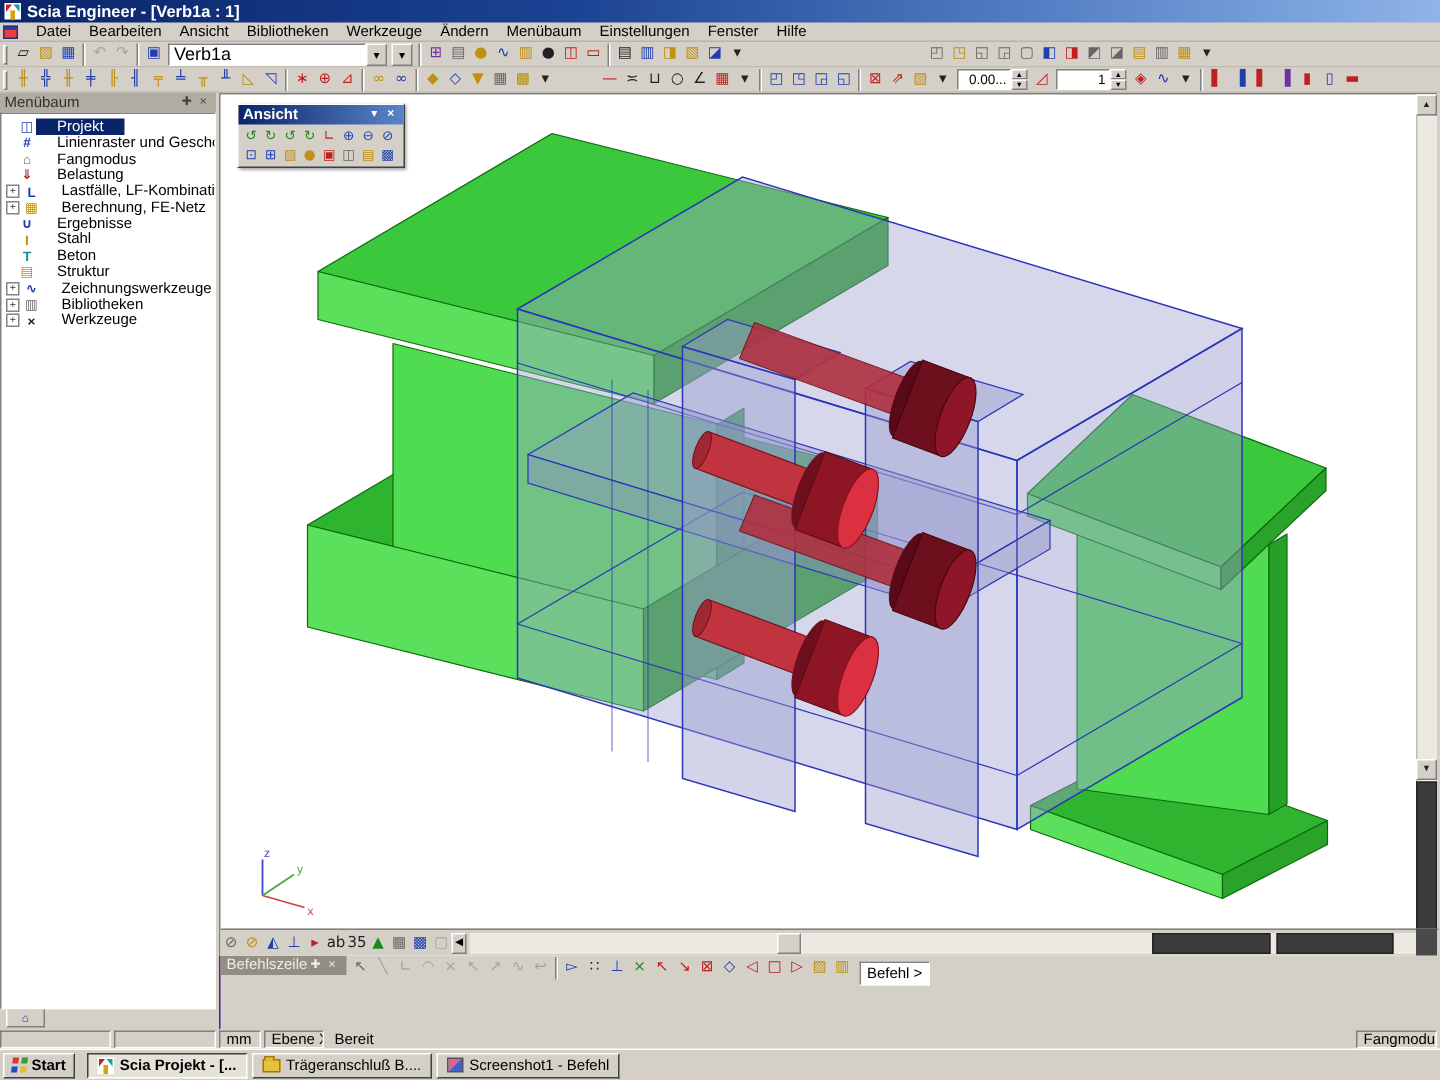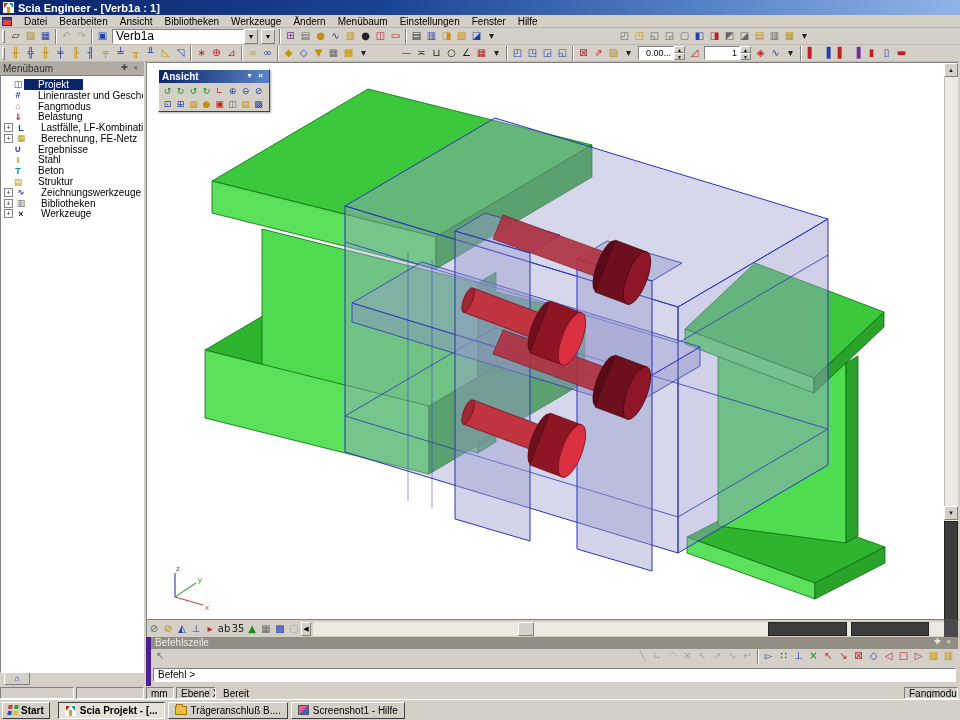--- a/index.html
+++ b/index.html
@@ -93,21 +93,21 @@
   #ansicht .awtitle { height:13px; background:linear-gradient(90deg,#0a246a,#5a84c8); color:#fff; font-size:10px; font-weight:bold;
     display:flex; align-items:center; padding:0 3px; }
   #ansicht .awtitle .ptitle { flex:1; }
   #ansicht .awtitle .phbtn { color:#fff; }
   #ansicht .abody { padding:1px 2px; }
   #ansicht .arow { display:flex; }
   #ansicht .tbtn { width:13px; height:13px; }
   #ansicht .glyph { font-size:9px; }
 
   
-  #cmdpanel { width:812px; height:49px; background:#d4d0c8; display:flex; flex-direction:column; border-left:5px solid #4c1d95; }
+  #cmdpanel { width:812px; height:49px; background:#d4d0c8; display:flex; border-left:1px solid #4c1d95; }
   #cmdhead { height:13px; background:#928e84; color:#eeece6; font-size:10px; display:flex; align-items:center; padding:0 4px; }
   #cmdhead .ptitle { flex:1; }
   #cmdhead .phbtn { color:#f0eee8; }
   #snaprow { height:16px; display:flex; align-items:center; padding:0 2px; }
   #snaprow .spacer { flex:1; }
   #cmdinput { margin:4px 2px; height:16px; background:#fff; border:1px solid; border-color:#808080 #fff #fff #808080;
     font-size:10px; display:flex; align-items:center; padding:0 4px; }
 
   
   #statusbar { position:absolute; left:0; top:686px; width:960px; height:13px; background:#d4d0c8;
@@ -878,18 +878,18 @@
             <i class="s3"></i>
           </span>
           <span>Scia Projekt - [...</span>
         </span>
         <span class="taskbtn">
           <span class="folder-ico"></span>
           <span>Trägeranschluß B....</span>
         </span>
         <span class="taskbtn">
           <span class="paint-ico"></span>
-          <span>Screenshot1 - Hilfe</span>
+          <span>Screenshot1 - Befehl</span>
         </span>
       </span>
   </div>
 
 </div>
 
 </body></html>

